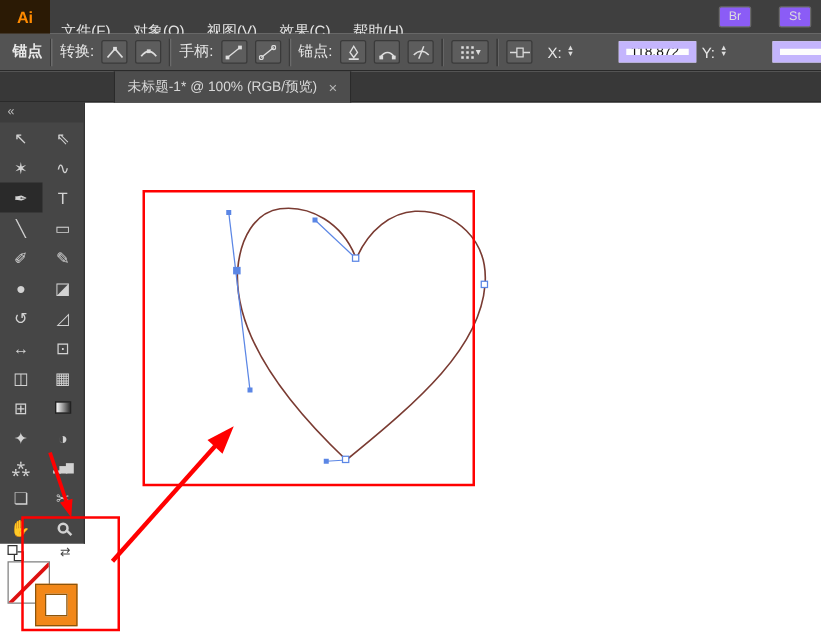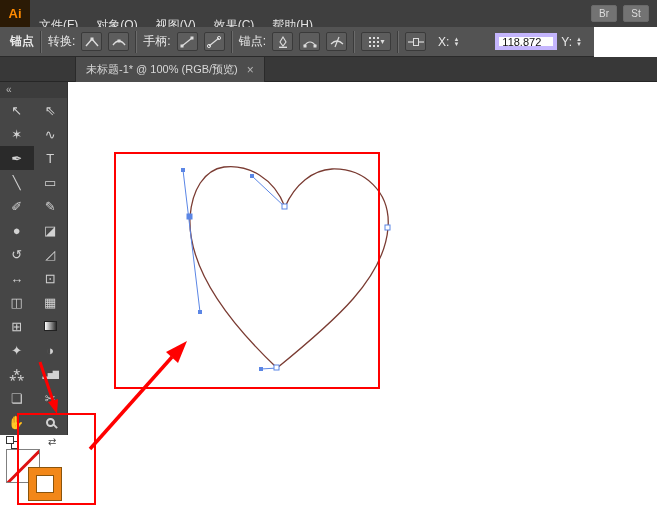--- a/index.html
+++ b/index.html
@@ -2,48 +2,48 @@
 <html><head>
 <meta charset="utf-8">
 <style>
   * { margin:0; padding:0; box-sizing:border-box; }
   html,body { width:657px; height:508px; overflow:hidden; background:#fff;
     font-family:"Liberation Sans", sans-serif; position:relative; }
 
   
   .menubar { position:absolute; top:0; left:0; width:657px; height:27px;
     background:#3f3f3f; display:flex; align-items:center; color:#e4e4e4; font-size:12px; z-index:30; }
-  .ai-logo { width:30px; height:27px; background:#2b1a05; color:#ff8a00; font-weight:bold;
+  .ai-logo { width:40px; height:27px; background:#2b1a05; color:#ff8a00; font-weight:bold;
     display:flex; align-items:center; justify-content:center; font-size:13px; }
   .menu-item { padding:12px 9px; height:27px; line-height:27px; white-space:nowrap; cursor:default; }
   .mb-right { margin-left:auto; display:flex; gap:6px; padding-right:8px; }
-  .mb-btn { min-width:26px; height:17px; background:#737373; border:1px solid #6a6a6a; border-radius:2px;
-    font-size:10px; display:flex; align-items:center; justify-content:center; color:#ddd; padding:0 4px; }
-
-  
-  .controlbar { position:absolute; top:27px; left:0; width:594px; height:30px; background:#535353;
+  .mb-btn { min-width:26px; height:17px; background:#8b5cf6; border:1px solid #6a6a6a; border-radius:2px;
+    font-size:10px; display:flex; align-items:center; justify-content:center; color:#ddd; padding:0 4px;margin-left:16px; }
+
+  
+  .controlbar { position:absolute; top:27px; left:0; width:657px; height:30px; background:#535353;
     border-bottom:1px solid #2a2a2a; display:flex; align-items:center; font-size:12px; color:#e8e8e8;
     padding-left:10px; gap:6px; overflow:hidden; z-index:30; }
   .cb-label { white-space:nowrap; }
   .cb-label.strong { font-weight:bold; }
   .sep { width:2px; height:22px; background:linear-gradient(90deg,#3b3b3b 50%,#6b6b6b 50%); flex:0 0 2px; }
   .cb-btn { width:21px; height:19px; background:#5d5d5d; border:1px solid #3a3a3a; border-radius:2px;
     display:flex; align-items:center; justify-content:center; flex:0 0 auto; }
   .cb-btn svg { display:block; }
   .dd-arrow { font-size:8px; color:#ddd; margin-left:1px; }
   .x-group { margin-left:auto; display:flex; align-items:center; gap:4px; padding-left:6px; }
   .spin { display:flex; flex-direction:column; font-size:6px; color:#ddd; line-height:5px; text-align:center; }
-  .num-field { width:62px; height:17px; background:#fdfdfd; border:4px solid #c4b5fd; font-size:11px;
+  .num-field { width:62px; height:17px; background:#fdfdfd; border:6px solid #c4b5fd; font-size:11px;
     color:#111; padding:0 3px; font-family:"Liberation Sans", sans-serif;margin-left:32px; }
   .num-field.cut { width:58px; }
 
   
   .tabstrip { position:absolute; top:57px; left:0; width:657px; height:25px; background:#383838;
     border-bottom:1px solid #262626; z-index:20; }
-  .tab { position:absolute; left:75px; top:0; height:25px; background:#4d4d4d;
+  .tab { position:absolute; left:91px; top:0; height:25px; background:#4d4d4d;
     border-left:1px solid #2a2a2a; border-right:1px solid #2a2a2a;
     display:flex; align-items:center; padding:0 10px; font-size:11px; color:#d8d8d8; gap:9px; }
   .tab-close { color:#b5b5b5; font-size:12px; }
 
   
   .toolpanel { position:absolute; top:82px; left:0; width:68px; height:353px; background:#464646;
     border-right:1px solid #333; z-index:15; }
   .tp-header { height:16px; background:#3c3c3c; color:#b9b9b9; font-size:10px; padding-left:6px;
     line-height:15px; letter-spacing:1px; }
   .tools { display:grid; grid-template-columns:1fr 1fr; }

